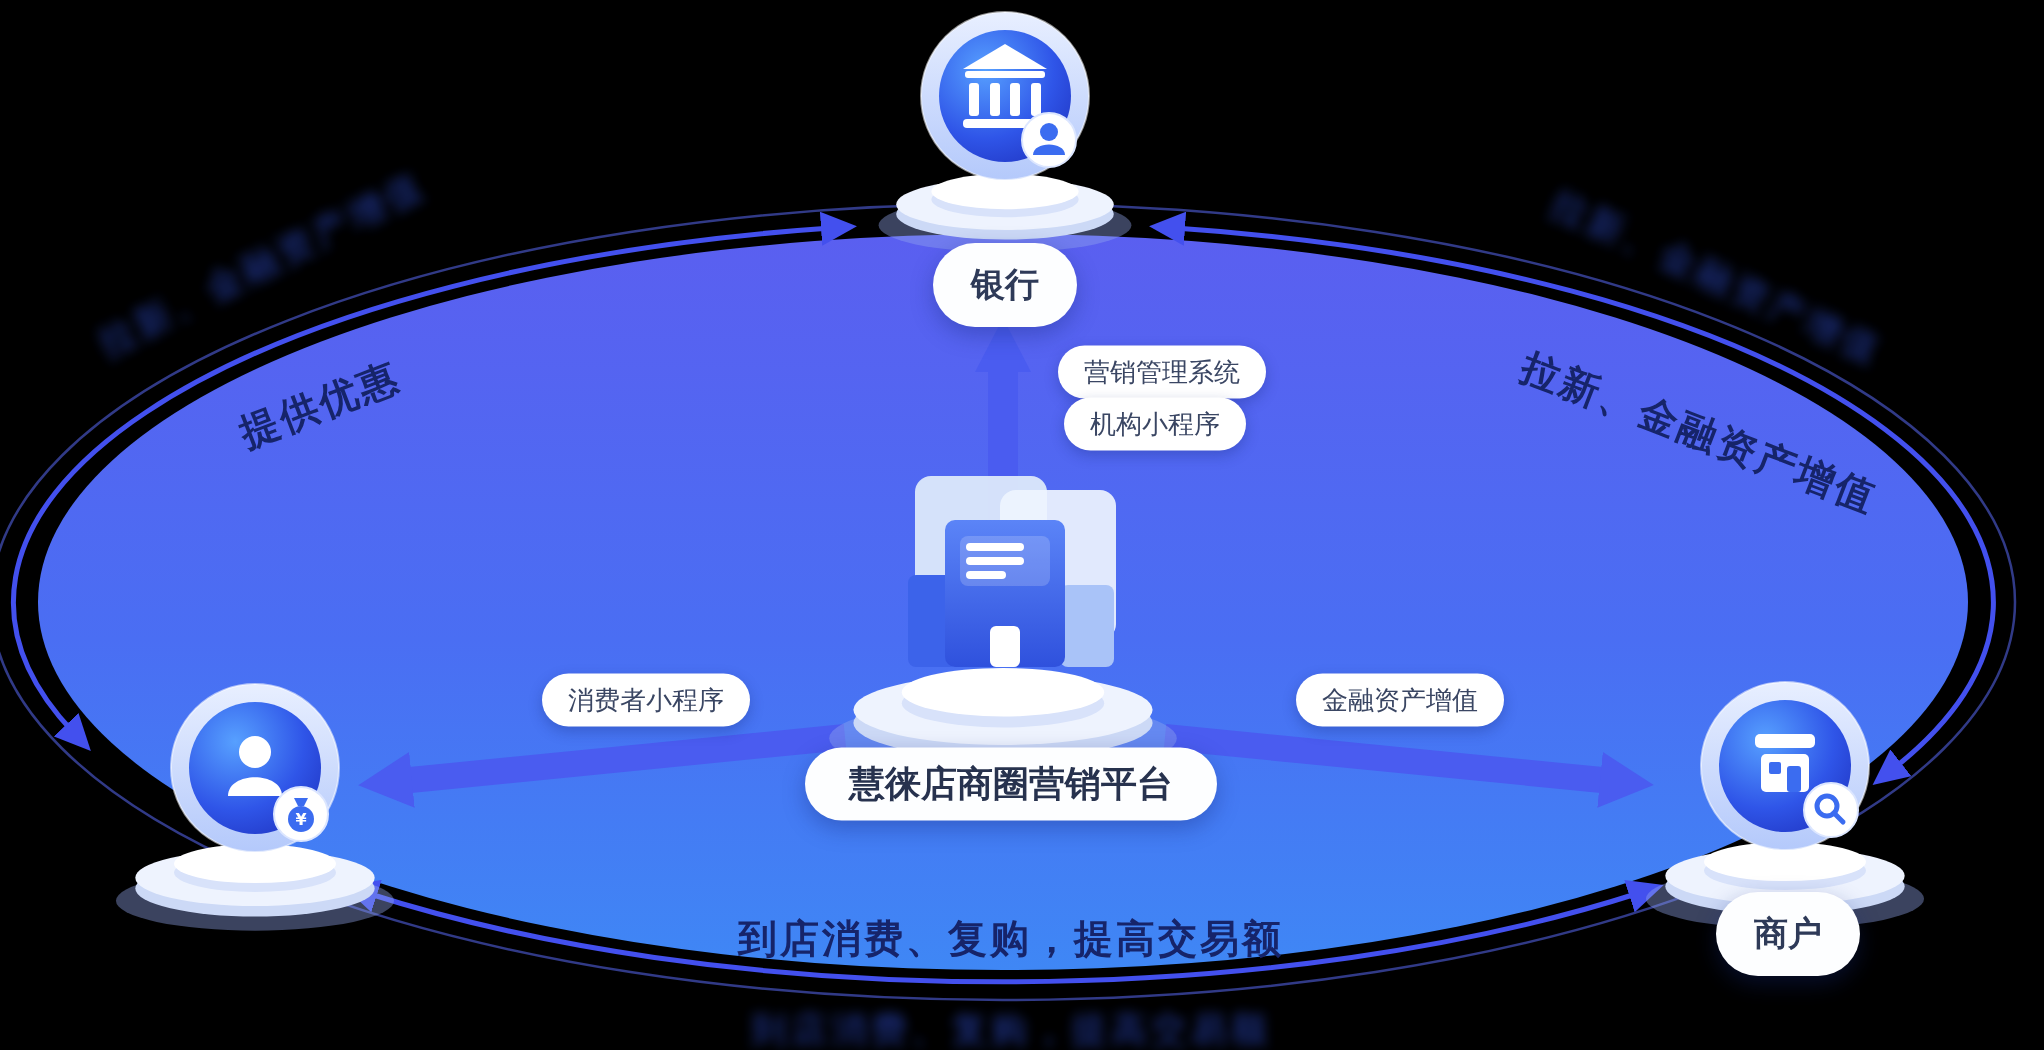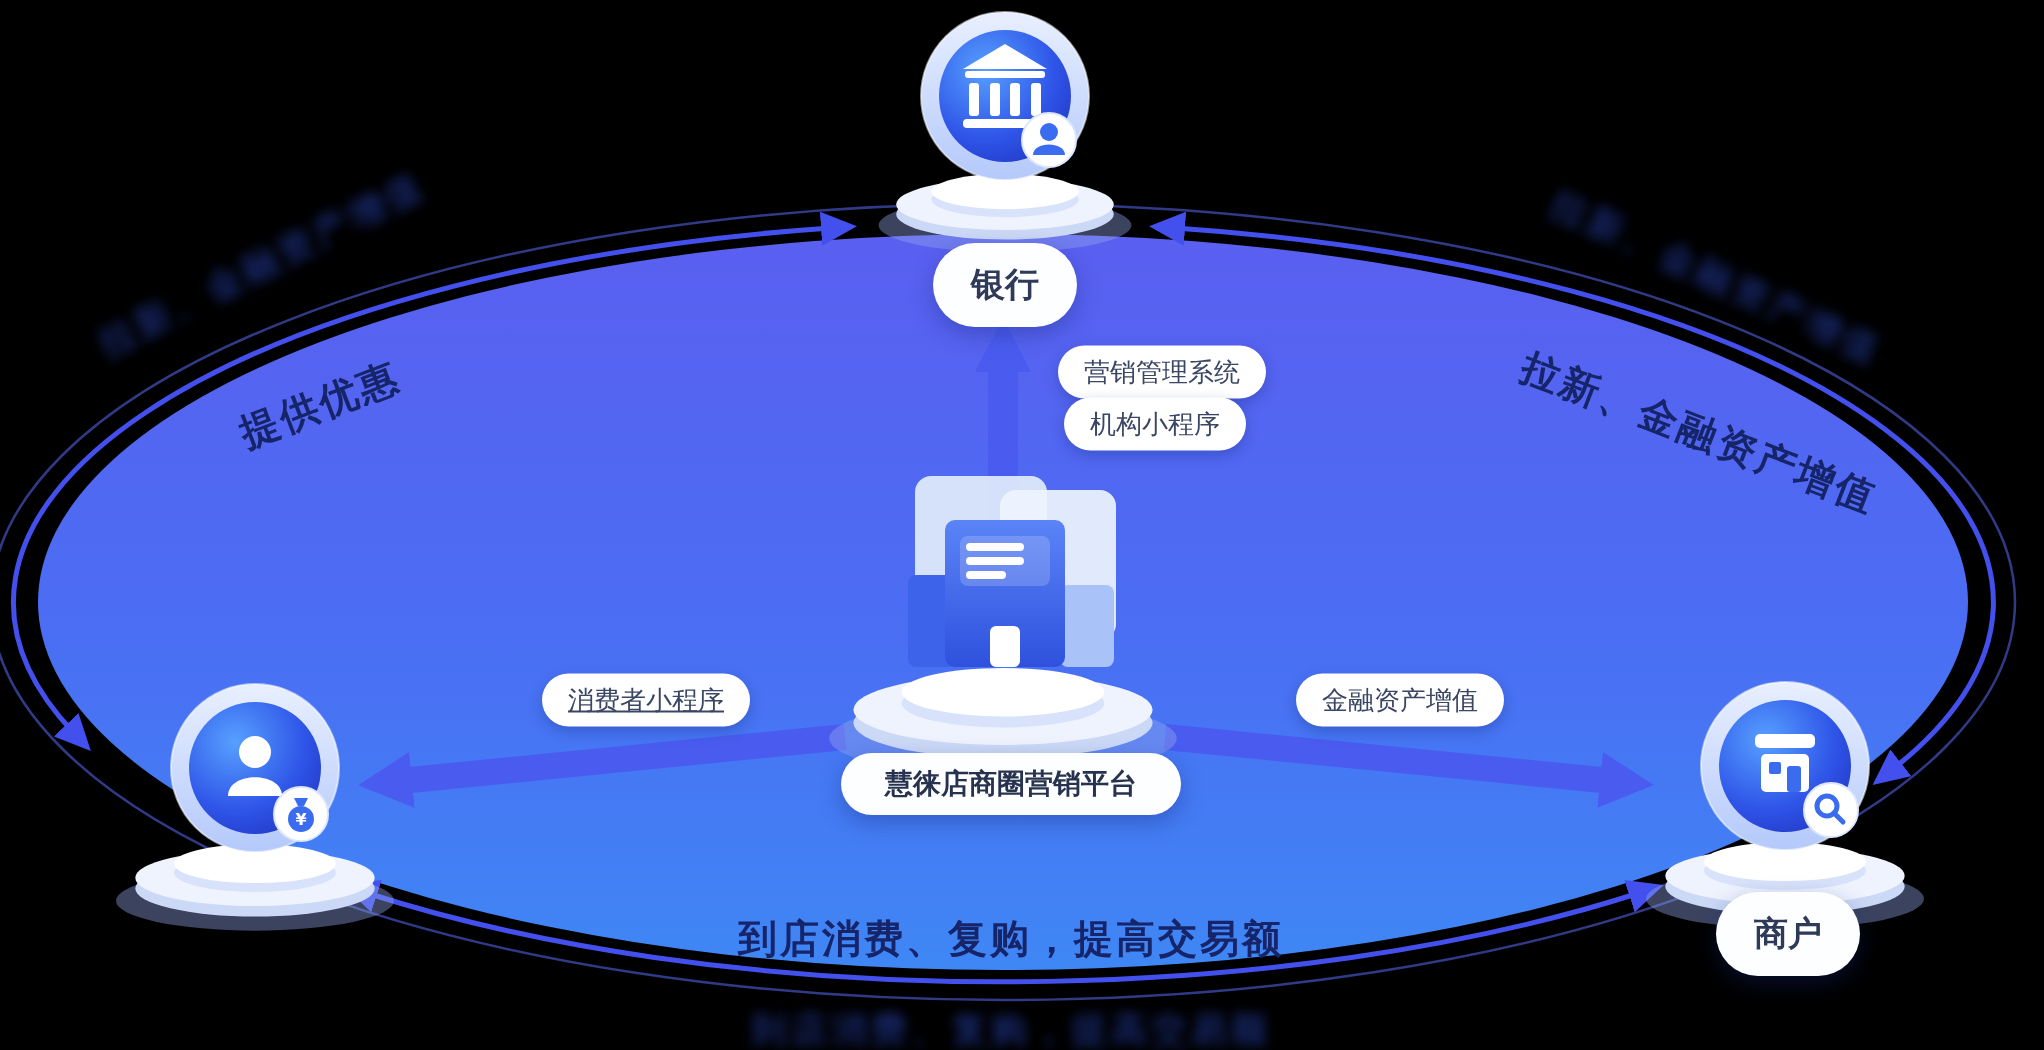--- a/index.html
+++ b/index.html
@@ -7,21 +7,21 @@
        font-family:"Liberation Sans","DejaVu Sans",sans-serif;}
   .stage{position:relative;width:2044px;height:1050px;background:#000;overflow:hidden;}
   .stage svg{position:absolute;left:0;top:0;}
 
   .node-pill{
     position:absolute;transform:translate(-50%,-50%);
     background:#fdfeff;color:#2e3a58;font-size:34px;font-weight:600;
     padding:19px 38px;border-radius:999px;white-space:nowrap;
     box-shadow:0 8px 22px rgba(20,40,120,.35);
   }
-  .node-pill.platform{font-size:28px;font-weight:700;color:#27324e;padding:12px 44px;}
+  .node-pill.platform{font-size:36px;font-weight:700;color:#27324e;padding:12px 44px;}
 
   .mini-pill{
     position:absolute;transform:translate(-50%,-50%);
     background:#ffffff;color:#3a4663;font-size:26px;font-weight:500;
     padding:9px 26px;border-radius:999px;white-space:nowrap;
     box-shadow:0 5px 14px rgba(20,40,120,.30);
   }
 
   .flow-label{
     position:absolute;transform:translate(-50%,-50%);
@@ -167,20 +167,20 @@
   <div class="ghost-label" style="left:262px; top:265px; transform:translate(-50%,-50%) rotate(-27deg);">拉新、金融资产增值</div>
   <div class="ghost-label" style="left:1716px; top:278px; transform:translate(-50%,-50%) rotate(25deg);">拉新、金融资产增值</div>
   <div class="ghost-label" style="left:1011px; top:1030px;">到店消费、复购，提高交易额</div>
 
   <div class="flow-label" style="left:320px; top:405px; transform:translate(-50%,-50%) rotate(-21deg);">提供优惠</div>
   <div class="flow-label" style="left:1699px; top:433px; transform:translate(-50%,-50%) rotate(21deg);">拉新、金融资产增值</div>
   <div class="flow-label" style="left:1011px; top:891px;margin-top:48px;">到店消费、复购，提高交易额</div>
 
   <div class="mini-pill" style="left:1162px; top:372px;">营销管理系统</div>
   <div class="mini-pill" style="left:1155px; top:424px;">机构小程序</div>
-  <div class="mini-pill" style="left:646px; top:700px;text-decoration:underline;">消费者小程序</div>
+  <div class="mini-pill" style="left:646px; top:700px;">消费者小程序</div>
   <div class="mini-pill" style="left:1400px; top:700px;">金融资产增值</div>
 
   <div class="node-pill" style="left:1005px; top:285px;">银行</div>
   <div class="node-pill platform" style="left:1011px; top:784px;">慧徕店商圈营销平台</div>
   <div class="node-pill" style="left:1788px; top:934px;">商户</div>
 
 </div>
 
 </body></html>

